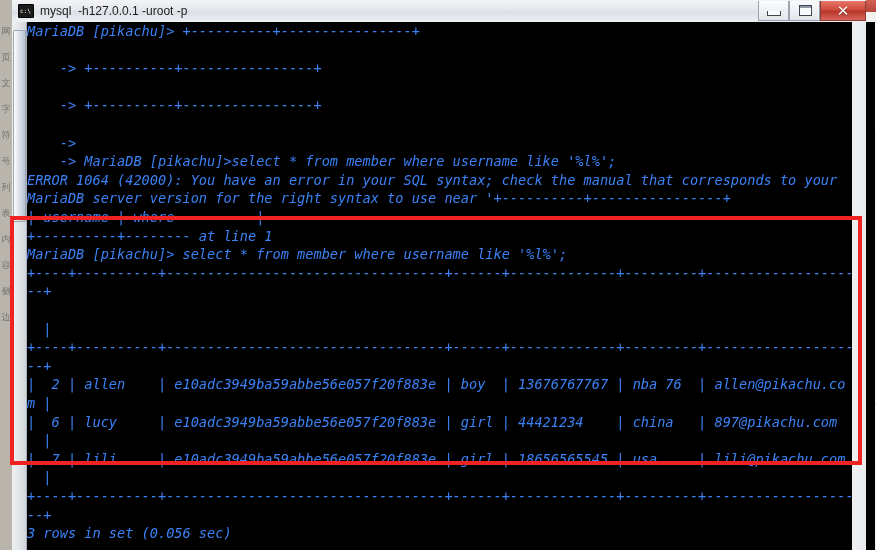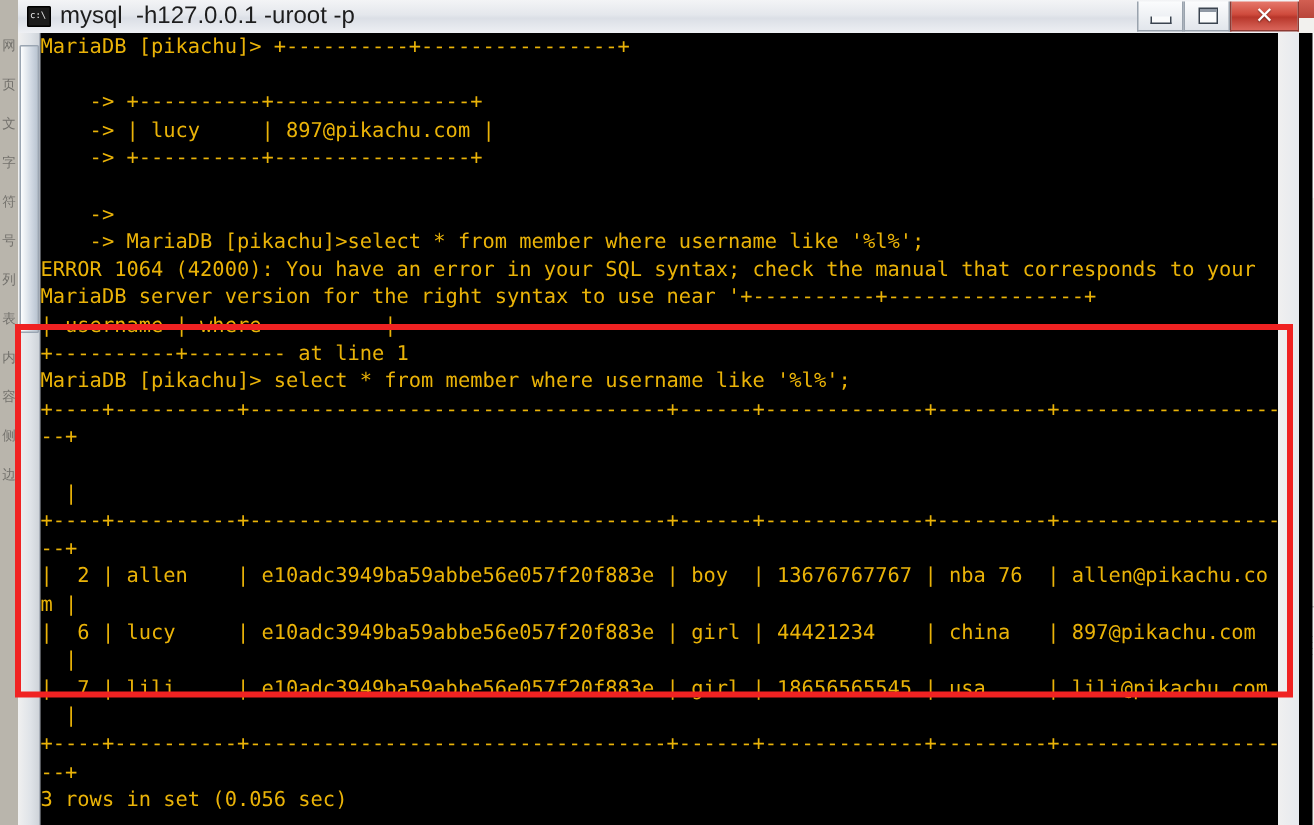--- a/index.html
+++ b/index.html
@@ -31,21 +31,21 @@
   
   .win{position:absolute;top:0;left:12px;width:854px;height:550px;}
   .titlebar{position:absolute;top:0;left:0;width:854px;height:22px;
     background:linear-gradient(to bottom,#f3f4f6 0%,#e4e7ec 45%,#dbdfe6 55%,#eef0f4 100%);
     border-bottom:1px solid #b8bec8;
     display:flex;align-items:center;}
   .title-ico{width:14px;height:12px;margin-left:6px;margin-right:6px;
     background:#1b1b1b;border:1px solid #000;border-radius:1px;position:relative;flex:0 0 auto;}
   .title-ico:before{content:"c:\\";position:absolute;left:1px;top:0px;
     font-family:"DejaVu Sans Mono",monospace;font-size:6px;color:#f2f2f2;line-height:12px;}
-  .title-txt{font-size:16px;color:#1d1d1d;font-family:"Liberation Sans",sans-serif;
+  .title-txt{font-size:12px;color:#1d1d1d;font-family:"Liberation Sans",sans-serif;
     white-space:pre;letter-spacing:0px;}
   .wbtns{position:absolute;right:0;top:0;height:22px;display:flex;align-items:flex-start;}
   .wbtn{width:29px;height:19px;margin-top:1px;
     border:1px solid #9aa3ae;border-top:none;
     background:linear-gradient(to bottom,#fbfcfd,#e2e6ec);
     position:relative;}
   .wbtn.min{border-top-left-radius:0;}
   .wbtn.close{width:44px;border:1px solid #8d3a33;border-top:none;
     background:linear-gradient(to bottom,#e6786b 0%,#cf4b3d 45%,#b8372b 55%,#d9655a 100%);}
   .glyph-min{position:absolute;left:8px;top:10px;width:12px;height:4px;
@@ -69,22 +69,23 @@
   .rsb{position:absolute;top:22px;left:840px;width:14px;height:528px;
     background:linear-gradient(to right,#f0f0f0,#e6e9ee);}
 
   
   .term{position:absolute;top:22px;left:14px;width:849px;height:528px;
     background:#000;overflow:hidden;}
   .tline{
     position:absolute;left:0;
     font-family:"DejaVu Sans Mono","Liberation Mono",monospace;
     font-size:13.6px;line-height:14px;
-    color:#eab308;white-space:pre;letter-spacing:0px;
+    color:#3b82f6;white-space:pre;letter-spacing:0px;
     transform-origin:0 0;
+    font-style:italic;
   }
 
   
   .redbox{position:absolute;left:10px;top:216px;width:852px;height:249px;
     border:4px solid #f02222;box-sizing:border-box;pointer-events:none;}
 </style>
 </head>
 <body>
 
 <div id="screen">
@@ -125,21 +126,20 @@
           <span class="glyph-close">✕</span>
         </div>
       </div>
     </div>
 
     <div class="winbody"></div>
 
     <div class="term" id="term">
         <div class="tline" style="top: 2px; left: 1px;">MariaDB [pikachu]&gt; +----------+----------------+</div>
         <div class="tline" style="top: 39.2px; left: 1px;">    -&gt; +----------+----------------+</div>
-        <div class="tline" style="top: 57.8px; left: 1px;">    -&gt; | lucy     | 897@pikachu.com |</div>
         <div class="tline" style="top: 76.4px; left: 1px;">    -&gt; +----------+----------------+</div>
         <div class="tline" style="top: 113.6px; left: 1px;">    -&gt;</div>
         <div class="tline" style="top: 132px; left: 1px;">    -&gt; MariaDB [pikachu]&gt;select * from member where username like '%l%';</div>
         <div class="tline" style="top: 150.8px; left: 1px;">ERROR 1064 (42000): You have an error in your SQL syntax; check the manual that corresponds to your</div>
         <div class="tline" style="top: 169.4px; left: 1px;">MariaDB server version for the right syntax to use near '+----------+----------------+</div>
         <div class="tline" style="top: 188px; left: 1px;">| username | where          |</div>
         <div class="tline" style="top: 206.6px; left: 1px; text-align: center;">+----------+-------- at line 1</div>
         <div class="tline" style="top: 225.2px; left: 1px;">MariaDB [pikachu]&gt; select * from member where username like '%l%';</div>
         <div class="tline" style="top: 243.8px; left: 1px;">+----+----------+----------------------------------+------+-------------+---------+-------------------</div>
         <div class="tline" style="top: 262.4px; left: 1px;">--+</div>

